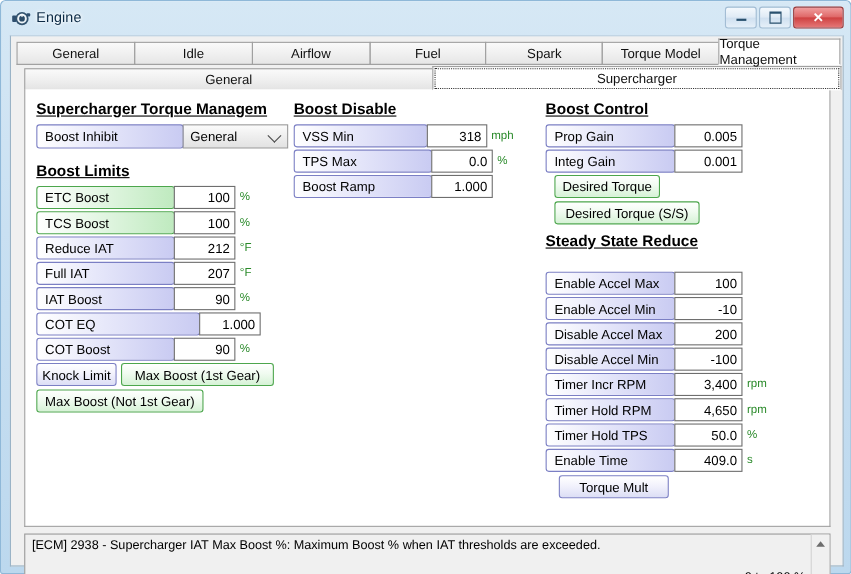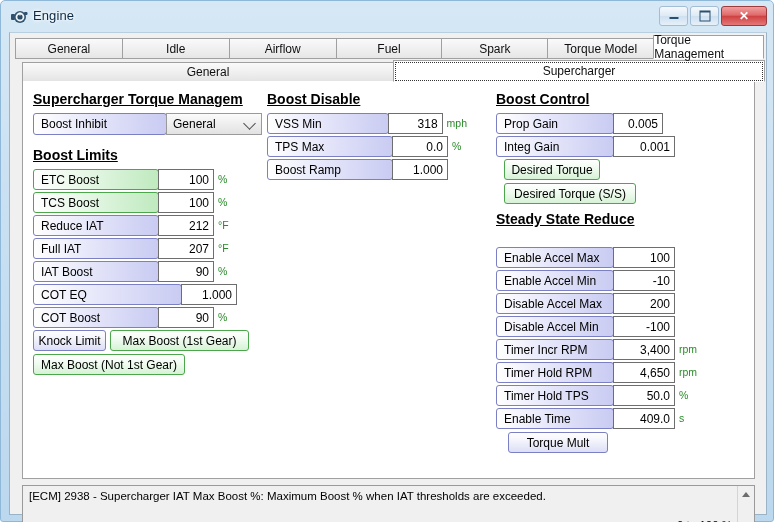--- a/index.html
+++ b/index.html
@@ -377,21 +377,21 @@
           <div class="val" style="width:56px;">1.000</div>
           <span class="unit"></span>
         </div>
       </div>
 
       <div class="col col-c">
         <div class="grp-title" style="margin-top:10px;margin-bottom:6px;">Boost Control</div>
 
         <div class="row">
           <div class="lbl" style="width:118px;">Prop Gain</div>
-          <div class="val" style="width:50px;">0.005</div>
+          <div class="val" style="width:62px;">0.005</div>
           <span class="unit"></span>
         </div>
         <div class="row">
           <div class="lbl" style="width:118px;">Integ Gain</div>
           <div class="val" style="width:62px;">0.001</div>
           <span class="unit"></span>
         </div>
 
         <div class="row" style="padding-left:8px;">
           <div class="btnp green" style="width:96px;">Desired Torque</div>

